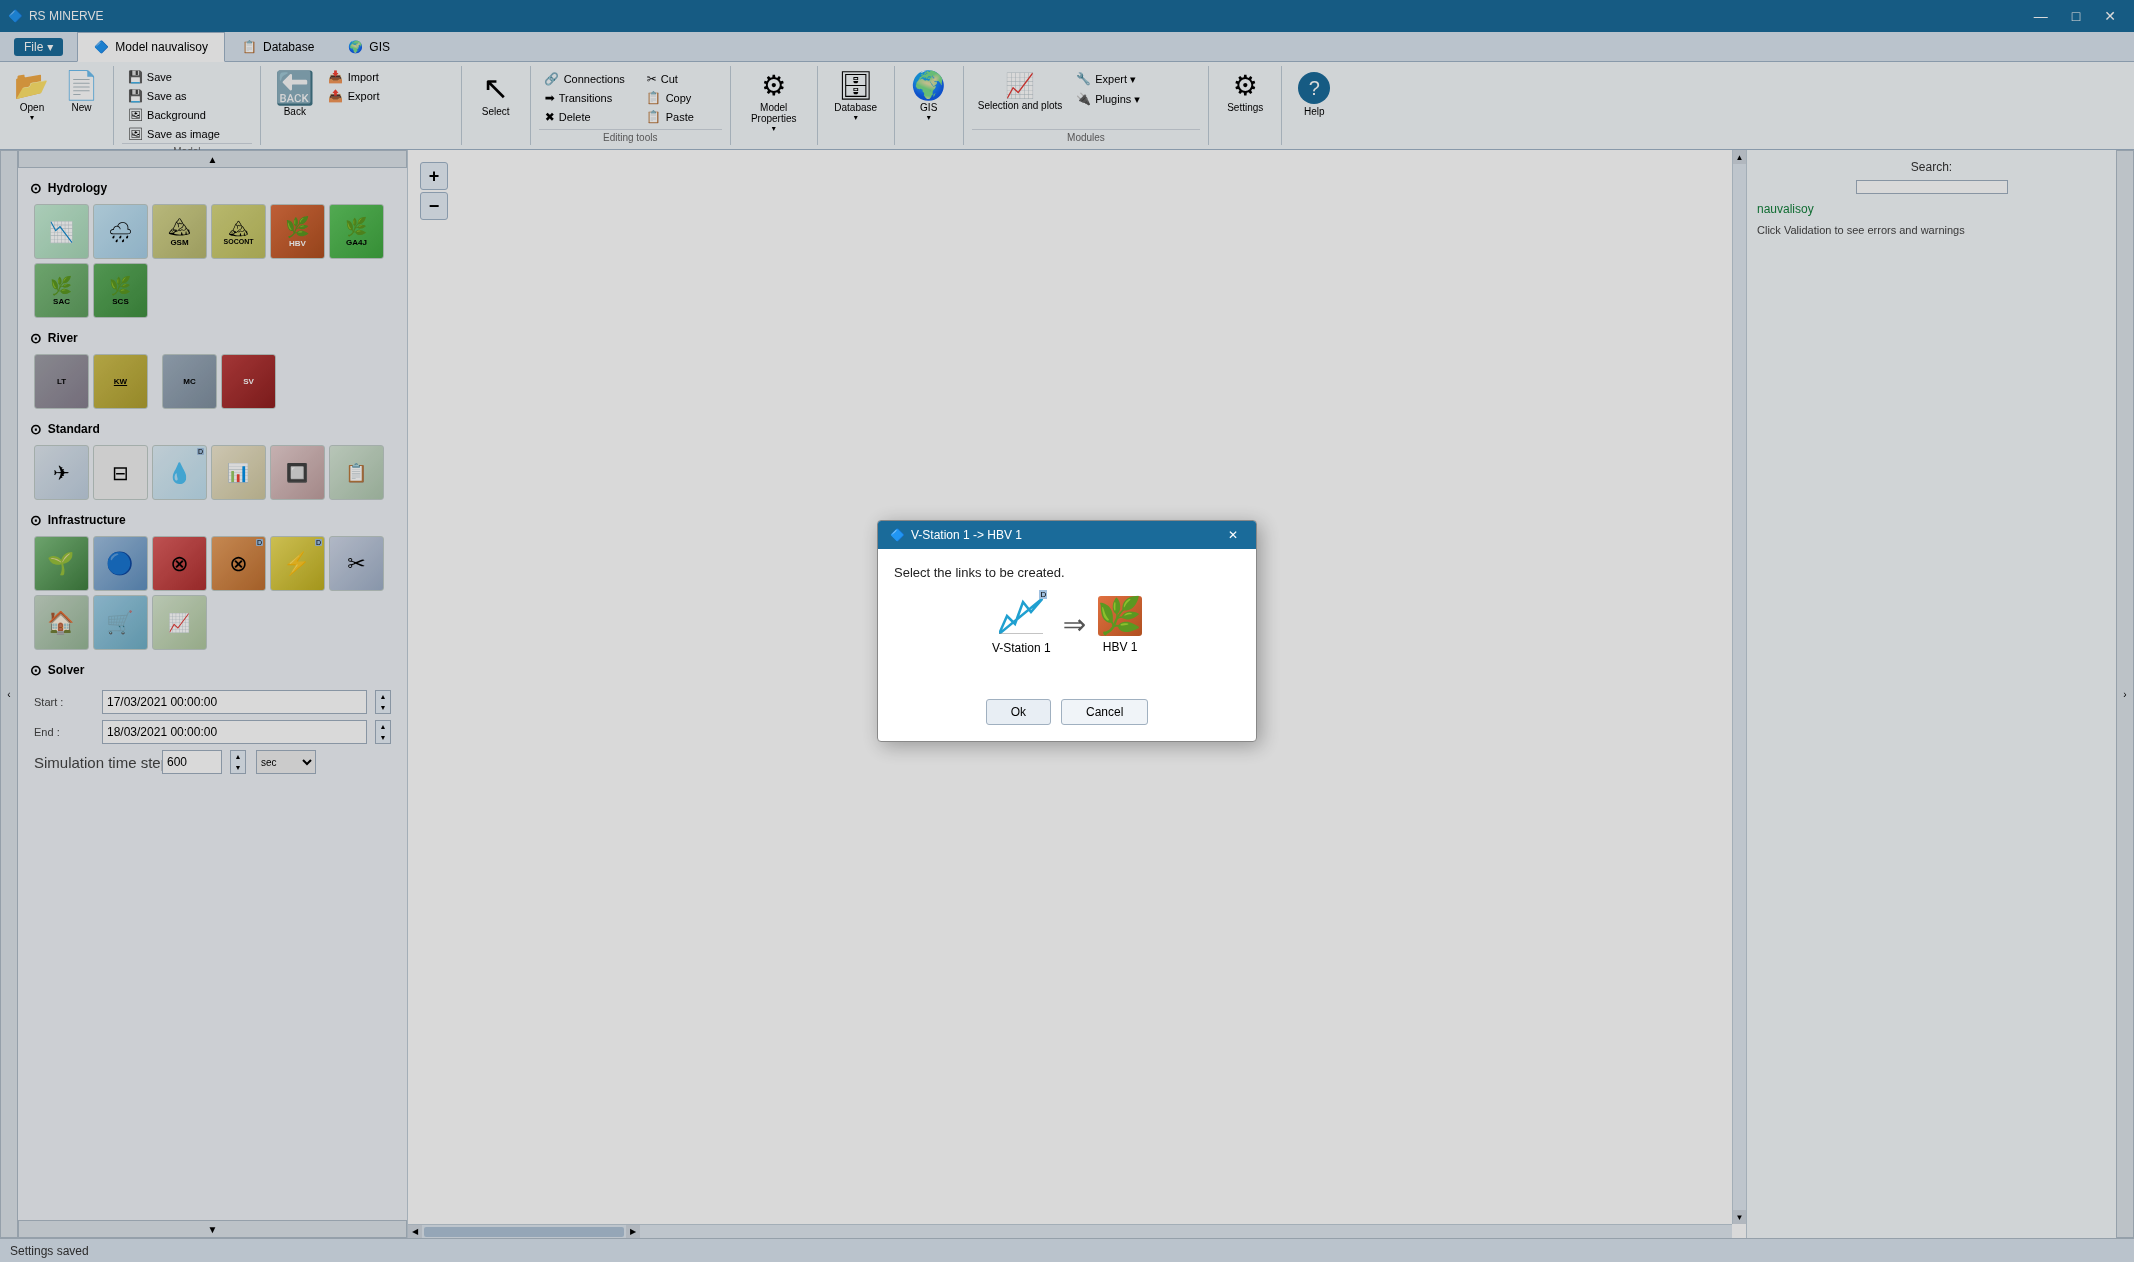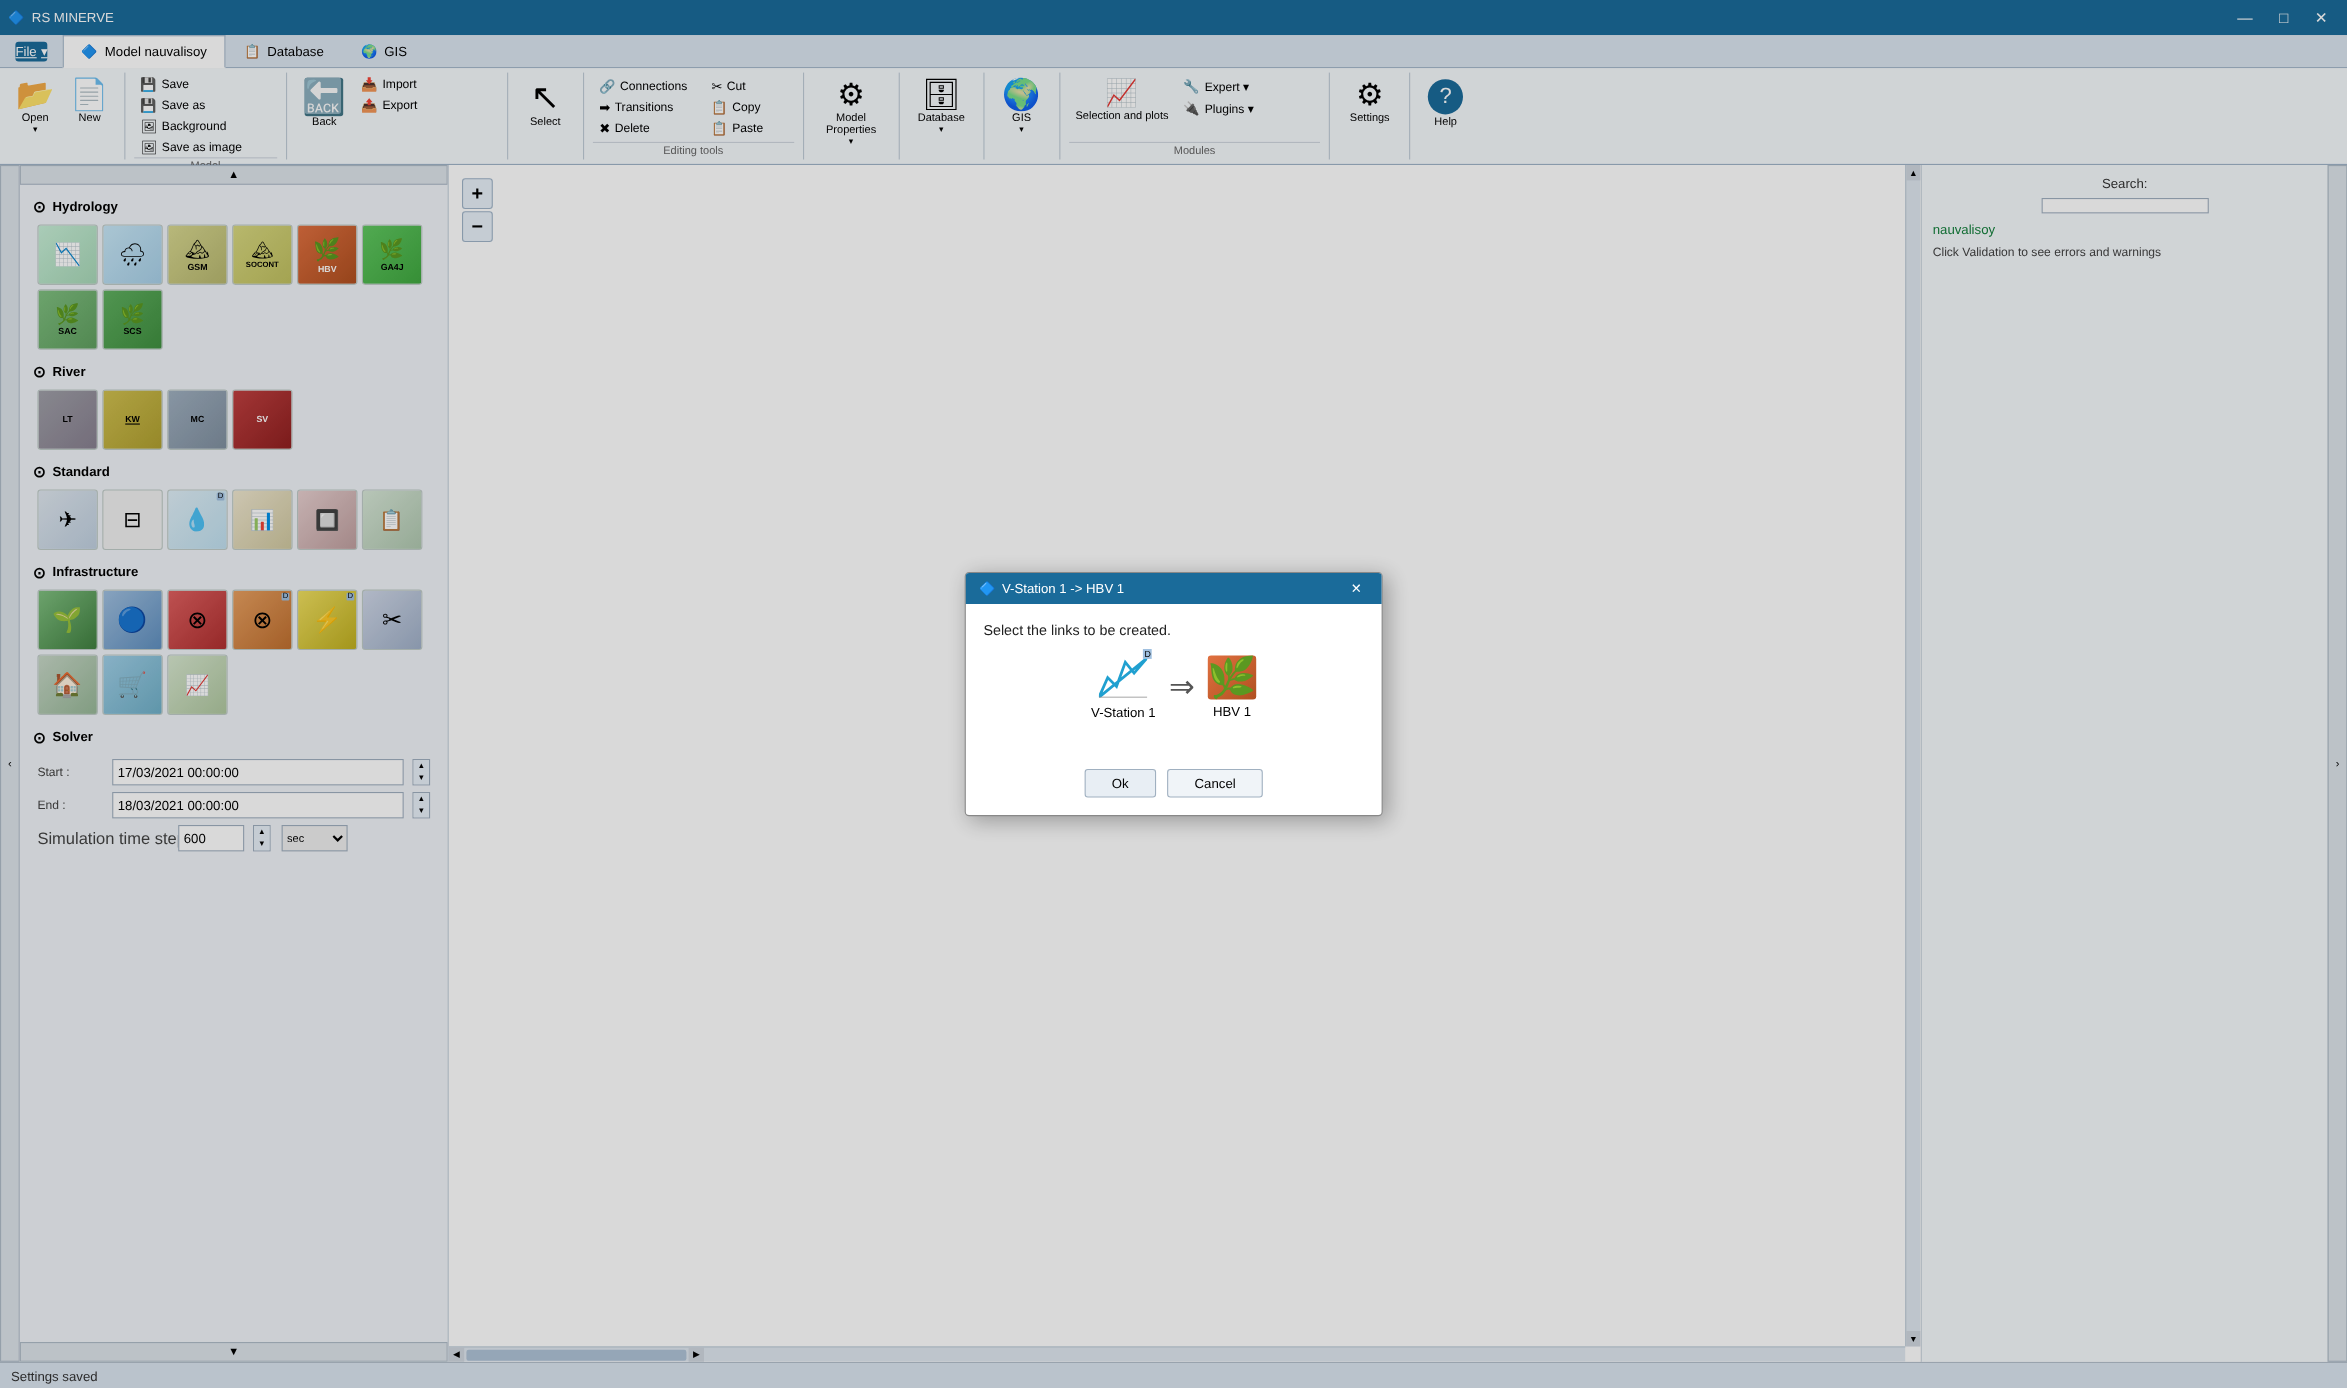--- a/index.html
+++ b/index.html
@@ -30,26 +30,25 @@
     .menu-item {
       padding: 0 14px;
       display: flex;
       align-items: center;
       cursor: pointer;
       font-size: 12px;
     }
     .menu-item .file-btn {
       background: #1a6b9a;
       color: white;
-      padding: 2px 0;
+      padding: 2px 10px;
       border-radius: 3px;
       display: flex;
       align-items: center;
       gap: 4px;
-      text-decoration: underline;
     }
     .tab-item {
       padding: 0 16px;
       display: flex;
       align-items: center;
       cursor: pointer;
       border: 1px solid transparent;
       gap: 6px;
     }
     .tab-item.active {
@@ -626,21 +625,21 @@
         <span class="chevron">⊙</span>
         <span>River</span>
       </div>
       <div class="sidebar-grid">
         <div class="sidebar-item-box" style="background:linear-gradient(135deg,#a0a0a8,#888090);">
           <span style="font-size:8px; font-weight:bold;">LT</span>
         </div>
         <div class="sidebar-item-box" style="background:linear-gradient(135deg,#d0c050,#b0a030);">
           <span style="font-size:8px; font-weight:bold;text-decoration:underline;">KW</span>
         </div>
-        <div class="sidebar-item-box" style="background:linear-gradient(135deg,#a0b0c0,#8090a0);">
+        <div class="sidebar-item-box" style="background:linear-gradient(135deg,#a0b0c0,#8090a0);margin-left:10px;">
           <span style="font-size:8px; font-weight:bold;">MC</span>
         </div>
         <div class="sidebar-item-box" style="background:linear-gradient(135deg,#c04040,#902020);">
           <span style="font-size:8px; font-weight:bold; color:white;">SV</span>
         </div>
       </div>
 
       <div class="sidebar-section-header">
         <span class="chevron">⊙</span>
         <span>Standard</span>

